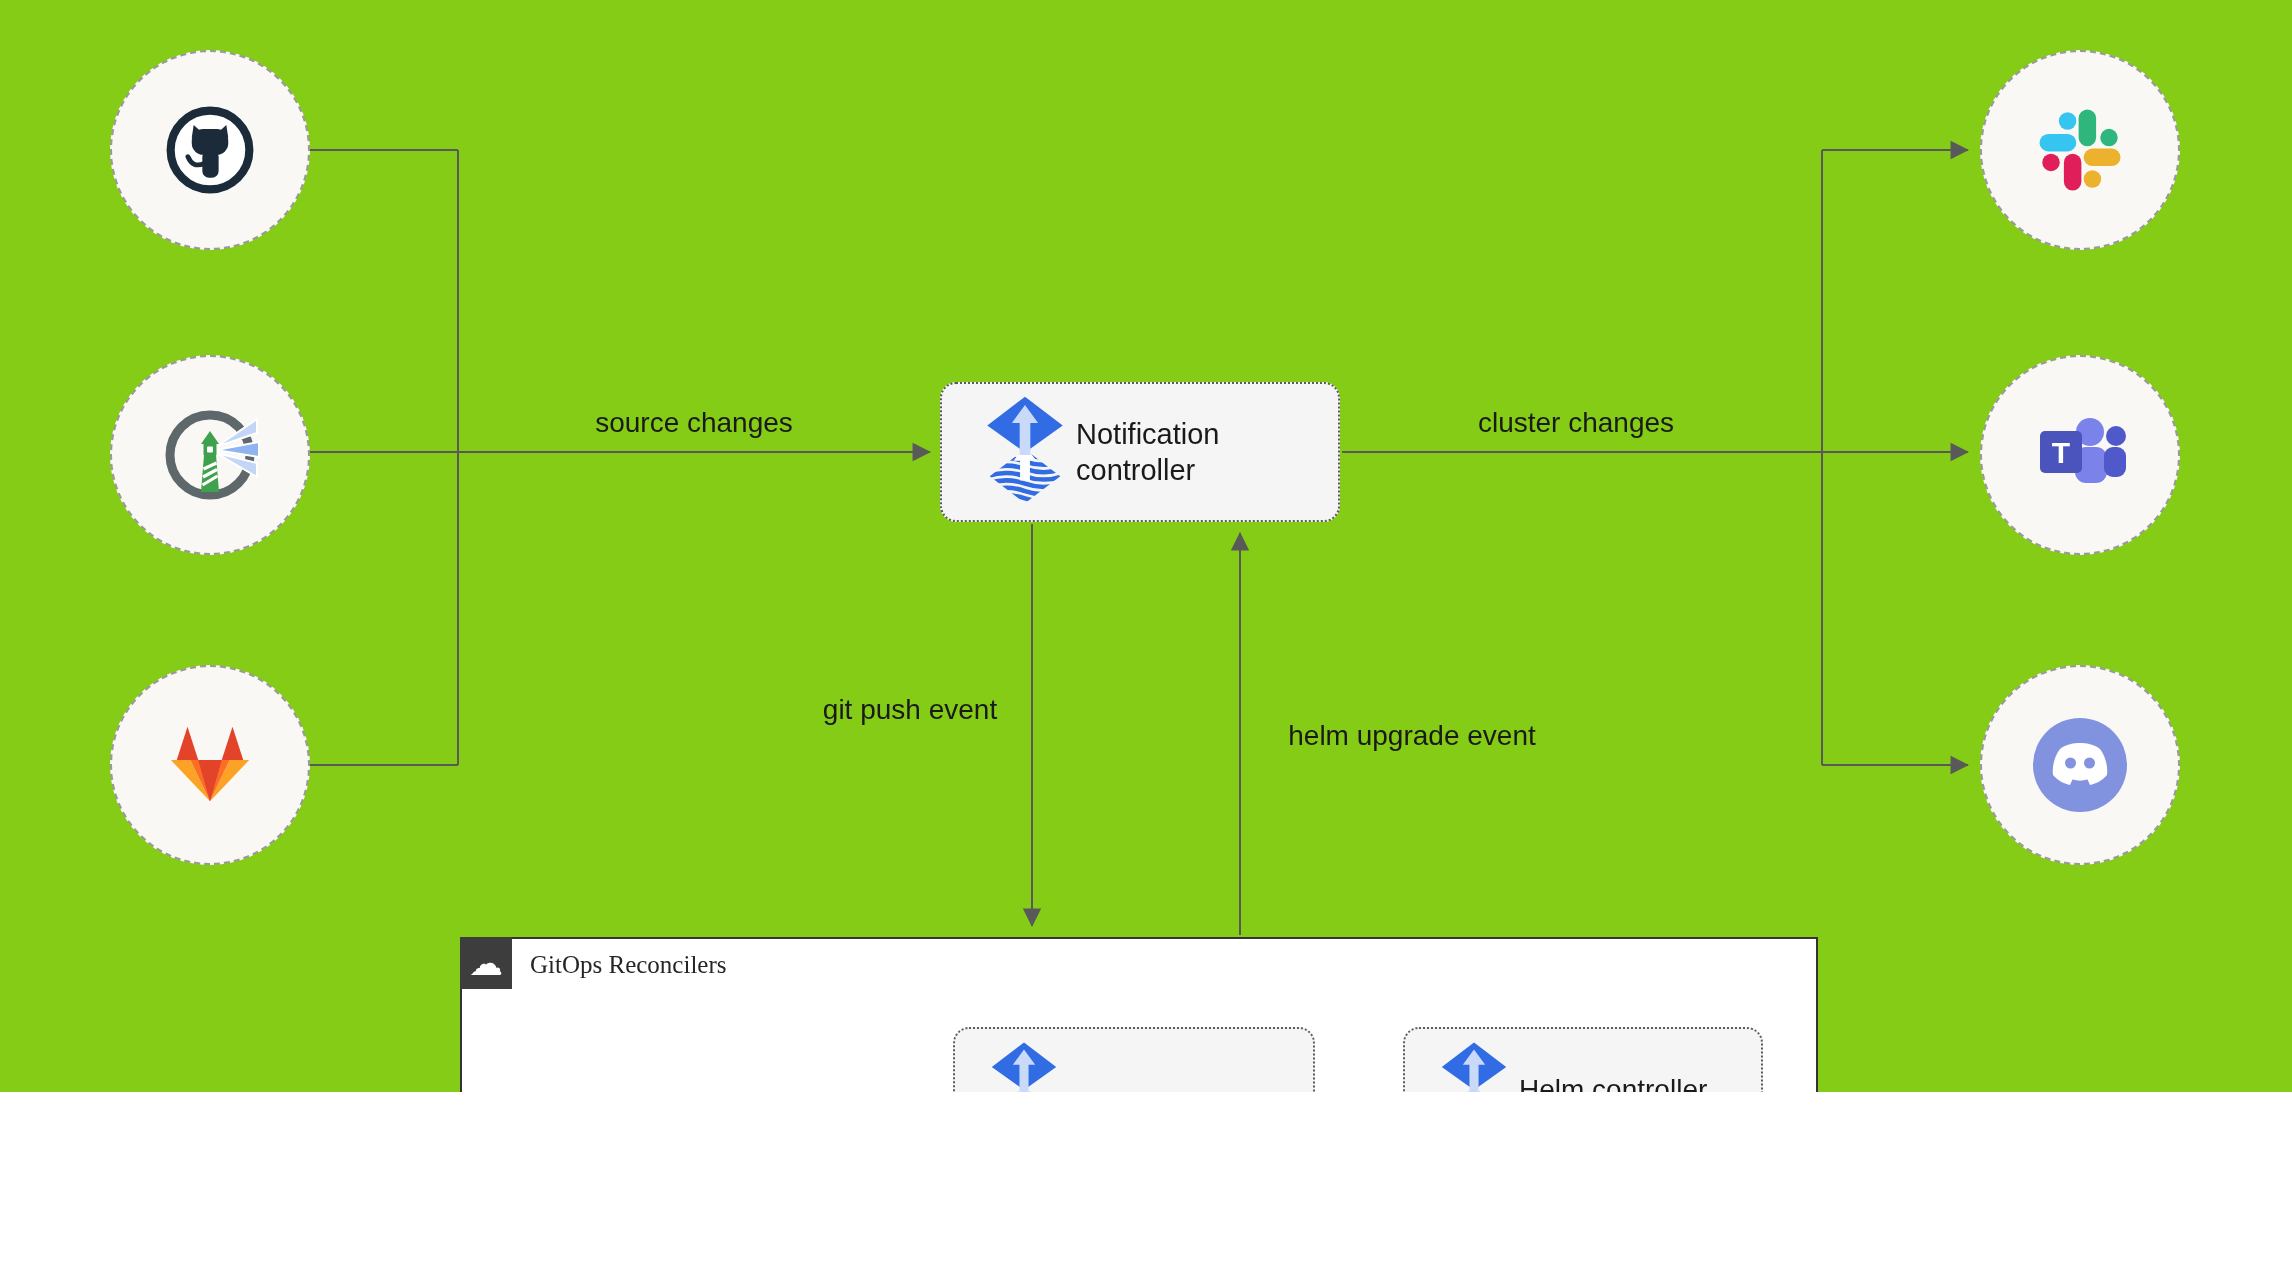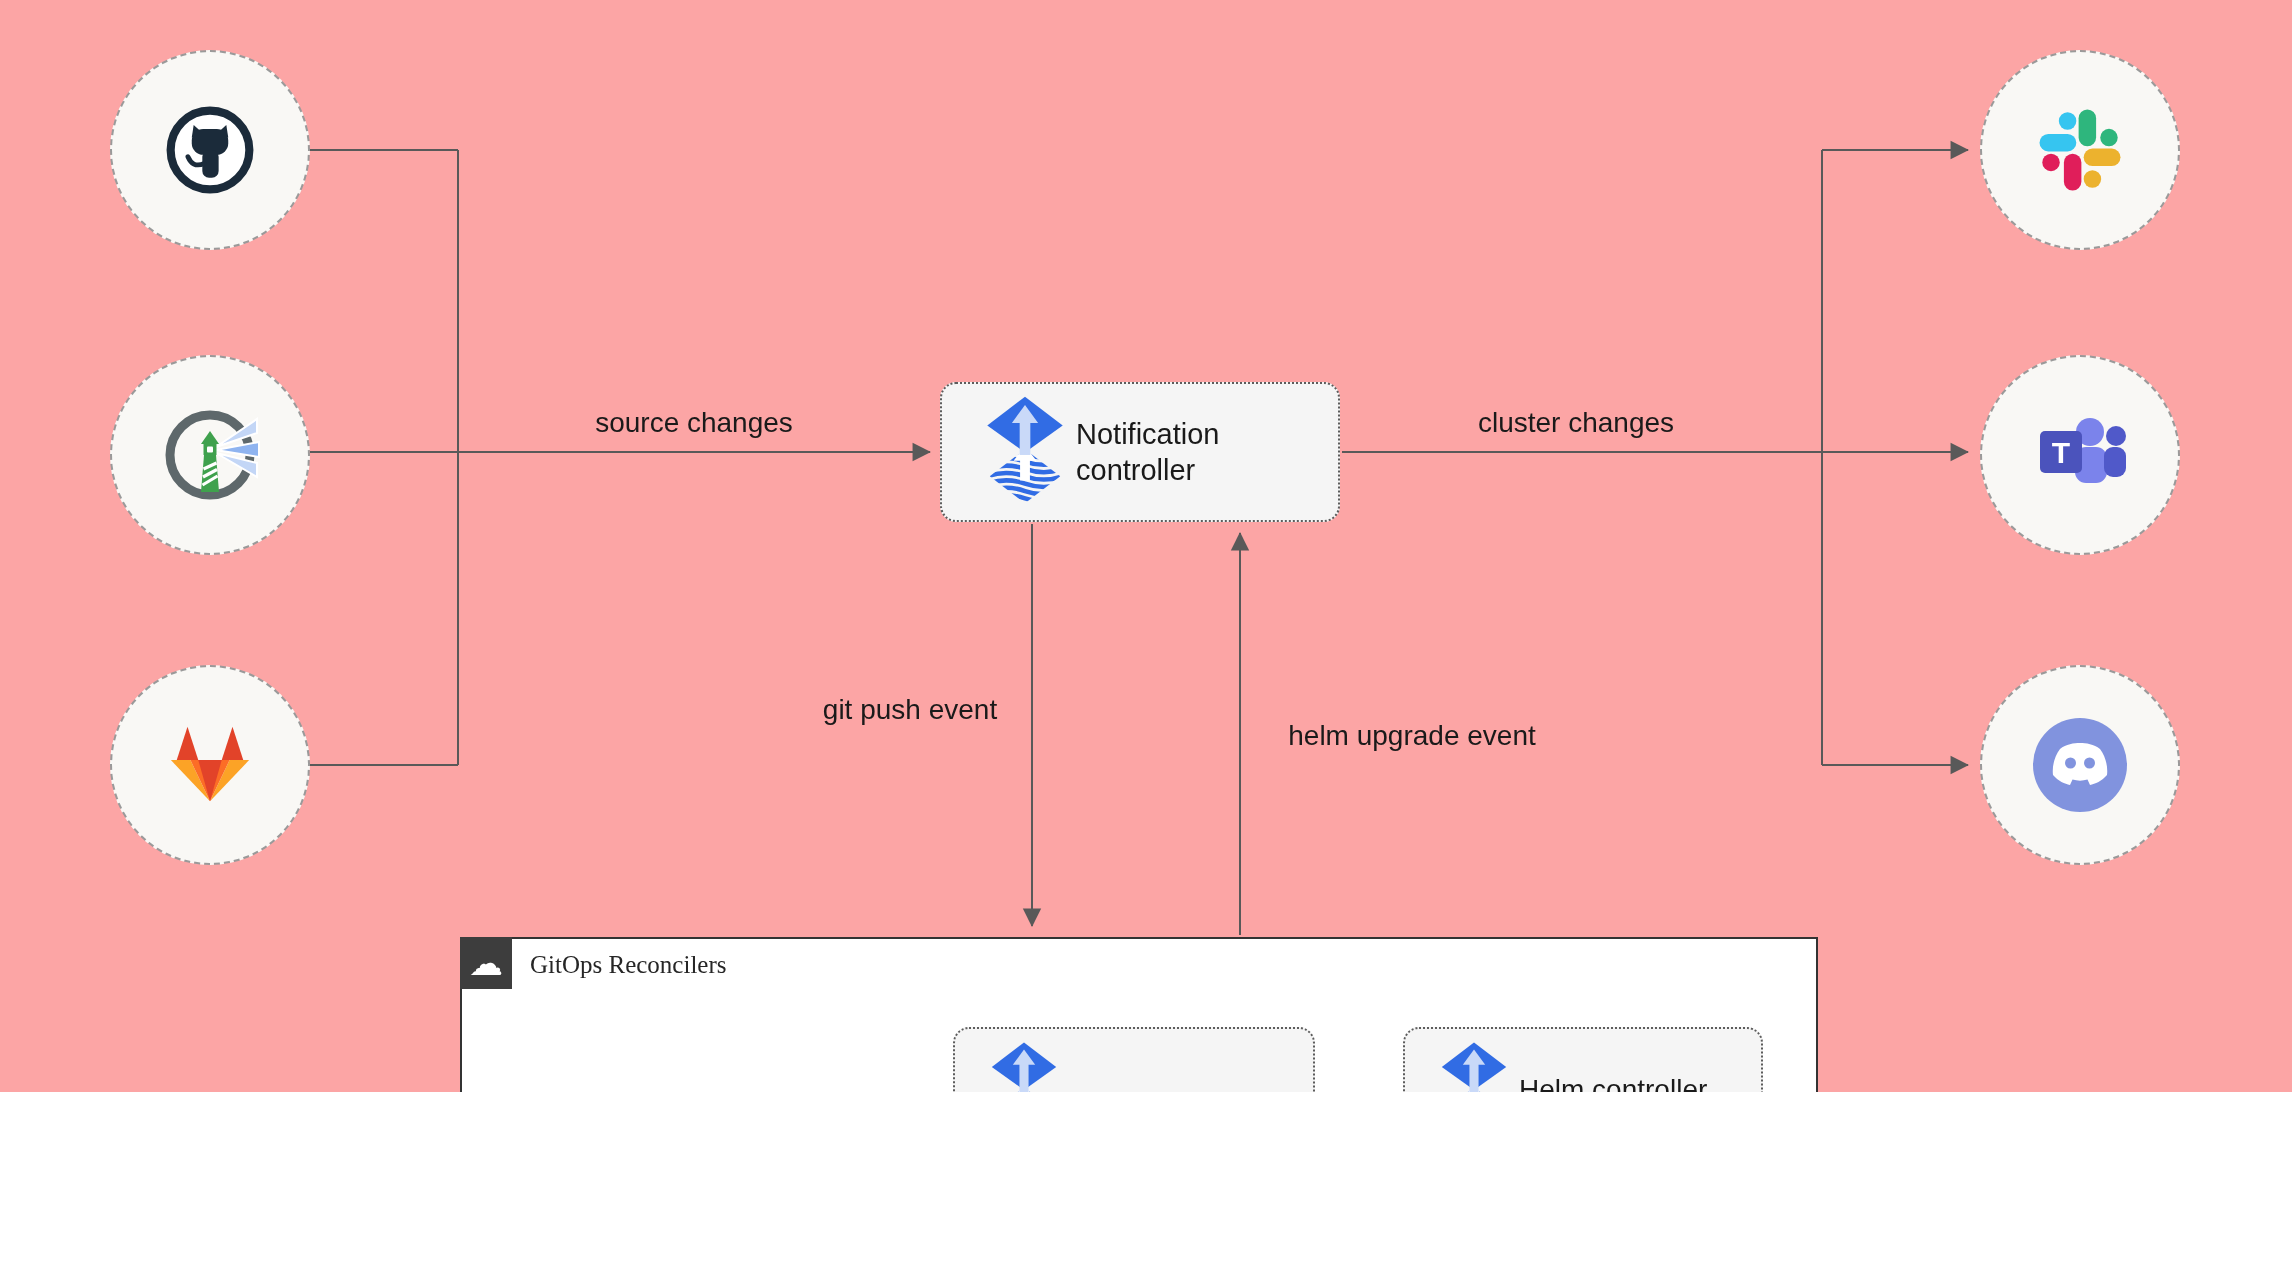--- a/index.html
+++ b/index.html
@@ -1,18 +1,18 @@
 <!DOCTYPE html>
 <html style="--line: #595959; --text: #1a1a1a; --node_fill: #f5f5f5; --node_border: #5c5c5c; --circle_fill: #f9f8f5; --circle_border: #9a9a9a; --container_border: #333333; --badge_bg: #3d3d3d; --flux_blue: #316CE4; --flux_arrow_light: #C9D9F8; --github_dark: #1B2B3A; --harbor_gray: #5E686B; --harbor_green: #3FA14D; --harbor_beam: #8FB4F0; --harbor_beam_light: #C3D6F6; --gitlab_red: #E24329; --gitlab_orange: #FC6D26; --gitlab_amber: #FCA326; --slack_blue: #36C5F0; --slack_green: #2EB67D; --slack_red: #E01E5A; --slack_yellow: #ECB22E; --teams_purple: #4B53BC; --teams_mid: #5059C9; --teams_light: #7B83EB; --discord_blurple: #8193DE;"><head>
 <meta charset="utf-8">
 <title>Diagram</title>
 <style>
   html,body{margin:0;padding:0;background:#fff;}
   .canvas{
-    position:relative;width:2292px;height:1092px;background:#fca5a5;overflow:hidden;
+    position:relative;width:2292px;height:1092px;background:#84cc16;overflow:hidden;
     font-family:"Liberation Sans","DejaVu Sans",sans-serif;
   }
   svg.edges{position:absolute;left:0;top:0;z-index:1;}
   .circle-node{
     position:absolute;width:200px;height:200px;border-radius:50%;
     background:var(--circle_fill,#f9f8f5);
     border:2px dashed var(--circle_border,#9a9a9a);
     box-sizing:border-box;display:flex;align-items:center;justify-content:center;
     z-index:2;
   }

